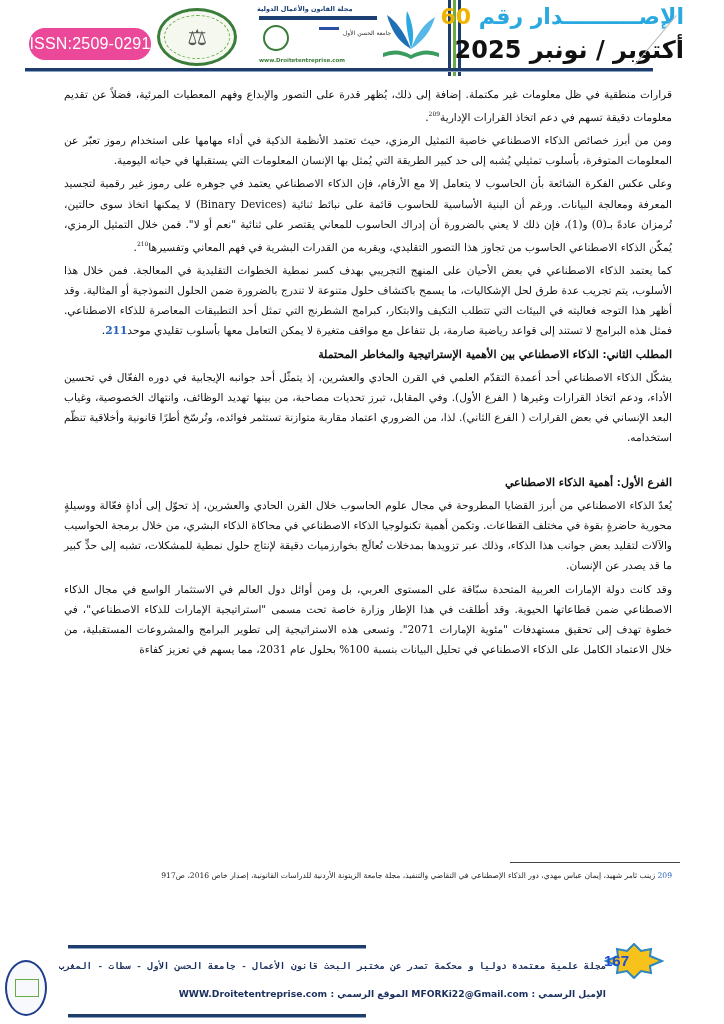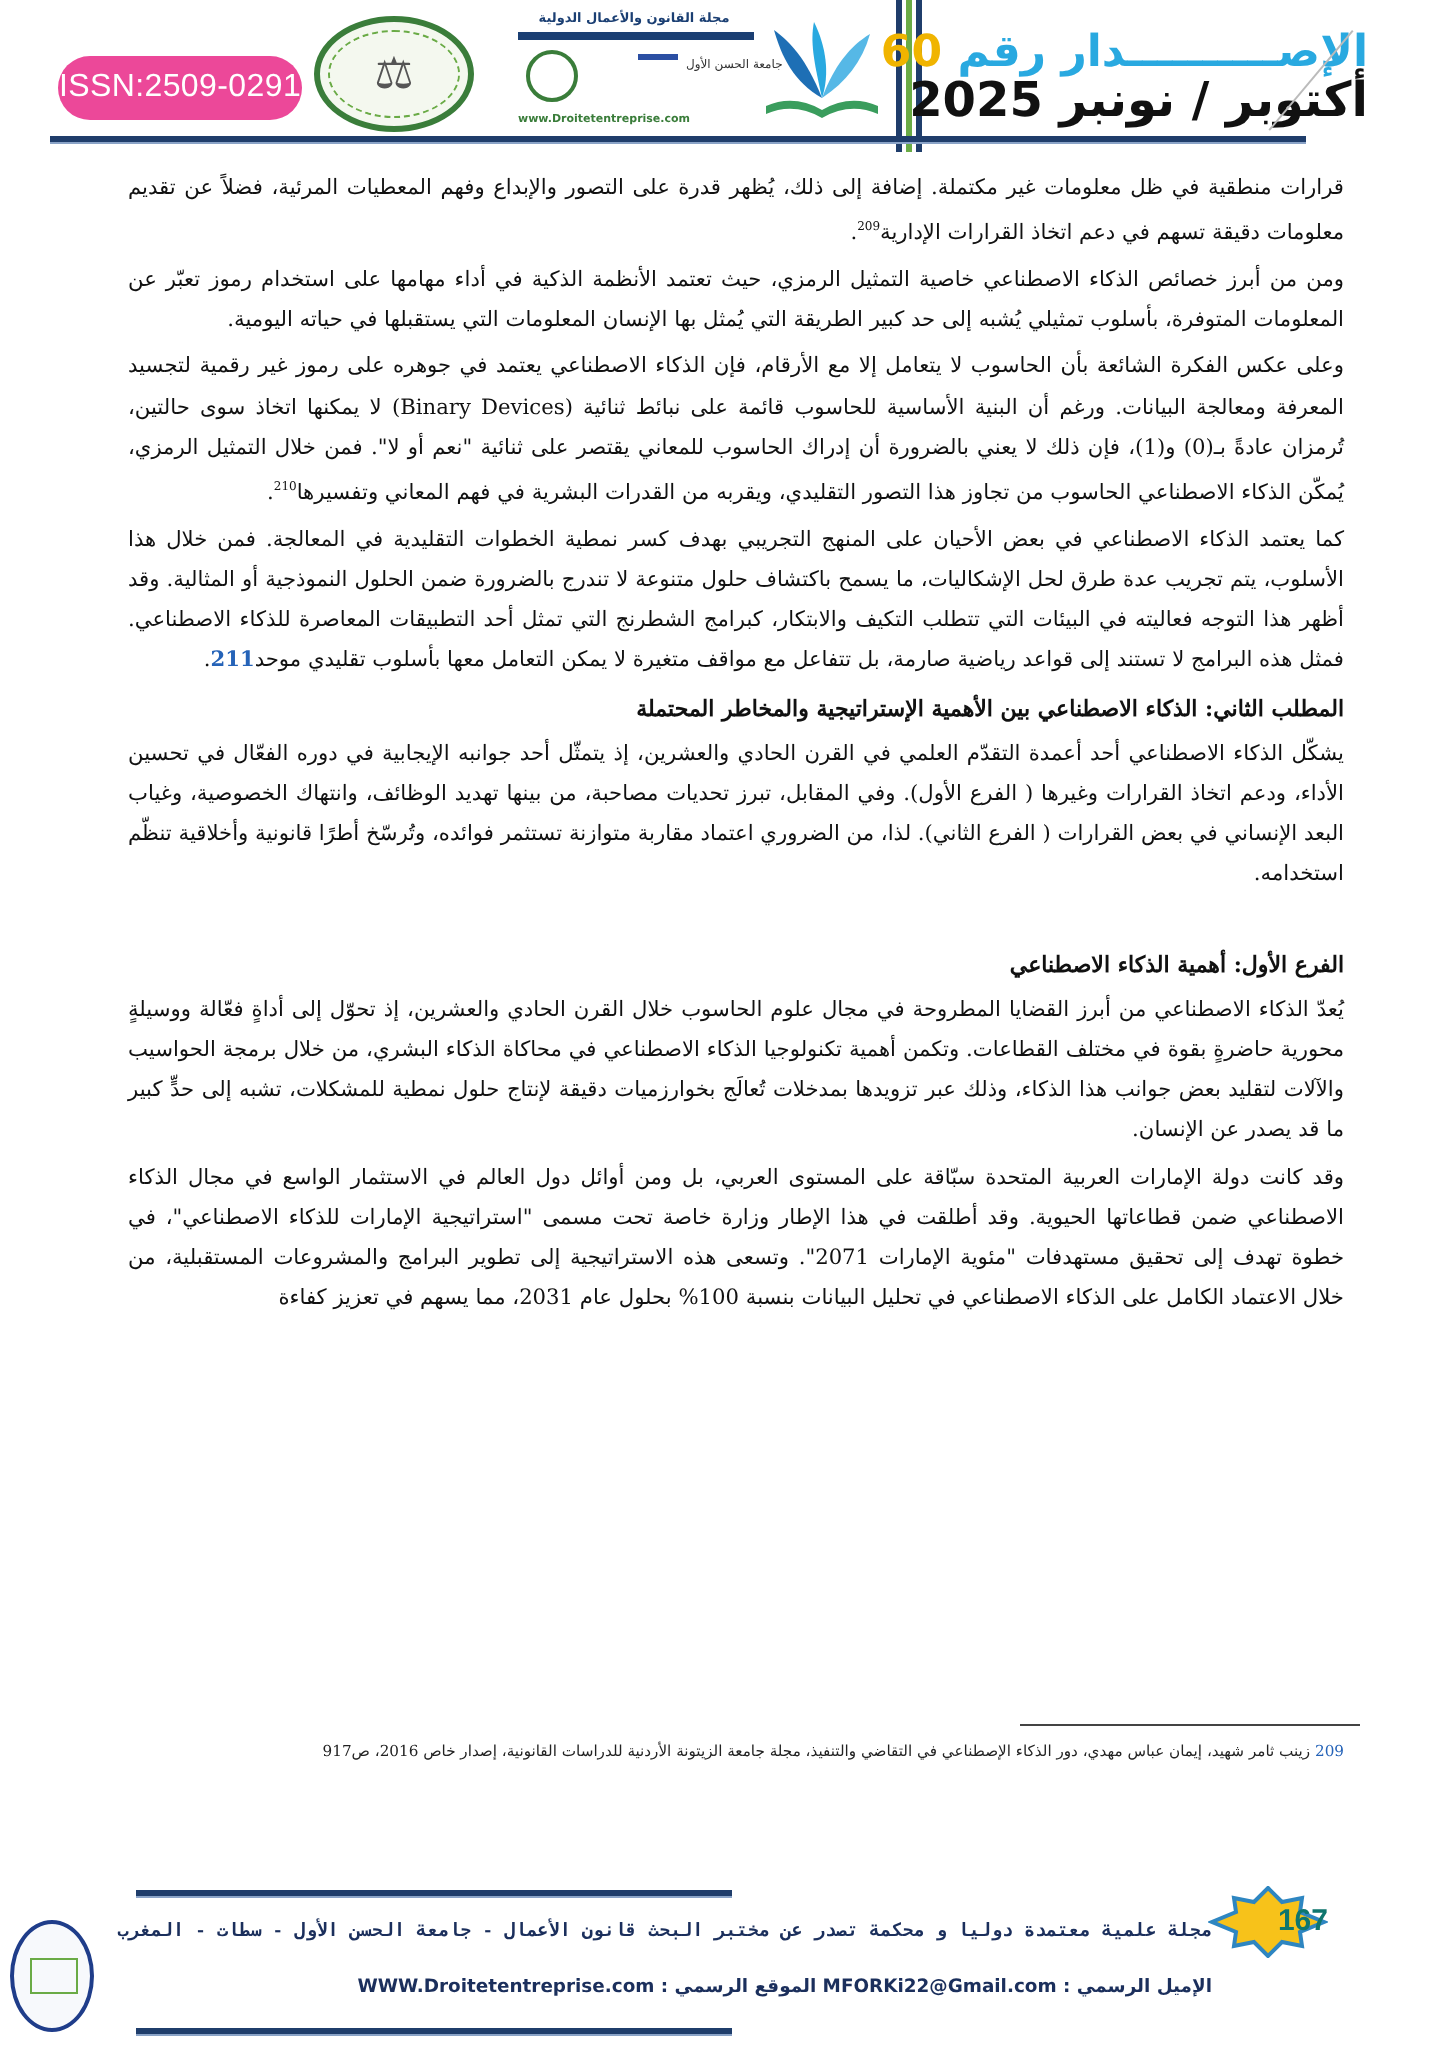--- a/index.html
+++ b/index.html
@@ -4,30 +4,30 @@
 <style>
   html, body { margin:0; padding:0; background:#fff; }
   body { width:724px; height:1024px; position:relative; overflow:hidden; font-family:"DejaVu Sans", sans-serif; color:#111; }
   
   .hdr { position:absolute; left:0; top:0; width:724px; height:76px; }
   .issn { position:absolute; left:29px; top:28px; width:122px; height:32px; border-radius:16px; background:#ec4899; color:#fff; font-family:"Liberation Sans", sans-serif; font-size:16px; line-height:32px; text-align:center; letter-spacing:0.2px; }
   .seal { position:absolute; left:157px; top:8px; width:80px; height:58px; border-radius:50%; border:3px solid #3a7d3a; box-sizing:border-box; background:#f4f8ef; display:flex; align-items:center; justify-content:center; }
   .seal .scale { font-size:22px; color:#555; }
   .seal .ring { position:absolute; inset:4px; border-radius:50%; border:1px dashed #6aab46; }
   .banner { position:absolute; left:257px; top:5px; width:194px; height:62px; }
-  .banner .title { position:absolute; left:0; top:0; width:120px; font-size:6.5px; color:#1b3f73; font-weight:bold; text-align:center; direction:rtl; }
+  .banner .title { position:absolute; left:0; top:0; width:120px; font-size:6.5px; color:#1b3f73; font-weight:bold; text-align:left; direction:rtl; }
   .banner .strip { position:absolute; left:2px; top:11px; width:118px; height:4px; background:#1b3f73; }
   .banner .mini-seal { position:absolute; left:6px; top:20px; width:26px; height:26px; border-radius:50%; border:2px solid #3a7d3a; box-sizing:border-box; }
   .banner .uni { position:absolute; left:62px; top:22px; width:20px; height:18px; border-top:3px solid #2b4fa3; }
   .banner .uni-label { position:absolute; left:86px; top:24px; font-size:6px; color:#333; direction:rtl; }
   .banner .url { position:absolute; left:2px; top:52px; font-size:5.5px; color:#3a7d3a; font-weight:bold; }
   .banner .book { position:absolute; left:124px; top:4px; width:60px; height:54px; }
   .vbars { position:absolute; left:448px; top:0; width:14px; height:76px; }
   .vbars span { position:absolute; top:0; width:3px; height:76px; }
-  .issue1 { position:absolute; right:40px; top:14px; font-size:22px; font-weight:bold; direction:rtl; color:#29a9e0; font-family:"DejaVu Sans", sans-serif; }
+  .issue1 { position:absolute; right:40px; top:4px; font-size:22px; font-weight:bold; direction:rtl; color:#29a9e0; font-family:"DejaVu Sans", sans-serif; }
   .issue1 .num { color:#f0b400; }
   .issue2 { position:absolute; right:40px; top:36px; font-size:24px; font-weight:bold; direction:rtl; color:#111; }
   .diag { position:absolute; left:676px; top:15px; width:1px; height:65px; background:#bbb; transform:rotate(40deg); transform-origin:top left; }
   .hrule { position:absolute; left:25px; top:68px; width:628px; height:3px; background:#1f3d6b; }
   .hrule2 { position:absolute; left:25px; top:71px; width:628px; height:1px; background:#8aa3c7; }
 
   
   .content { position:absolute; left:64px; top:84px; width:608px; direction:rtl; text-align:justify; font-family:"DejaVu Serif", serif; font-size:10.6px; line-height:20.2px; }
   .content p { margin:0 0 3px 0; }
   .content sup { font-size:6px; }
@@ -43,21 +43,21 @@
 
   
   .f-rule-top { position:absolute; left:68px; top:945px; width:298px; height:3px; background:#1f3d6b; }
   .f-rule-top2 { position:absolute; left:68px; top:948px; width:298px; height:1px; background:#8aa3c7; }
   .f-rule-bot { position:absolute; left:68px; top:1014px; width:298px; height:3px; background:#1f3d6b; }
   .f-rule-bot2 { position:absolute; left:68px; top:1017px; width:298px; height:1px; background:#8aa3c7; }
   .footer-l1 { position:absolute; right:118px; top:960px; direction:rtl; font-family:Liberation Mono, monospace; font-size:9.2px; font-weight:bold; color:#1b2f5c; white-space:nowrap; }
   .footer-l2 { position:absolute; right:118px; top:988px; direction:rtl; font-family:"DejaVu Sans", sans-serif; font-size:9.2px; font-weight:bold; color:#1b2f5c; white-space:nowrap;margin-left:14px; }
   .page-badge { position:absolute; left:604px; top:943px; width:60px; height:36px; }
   .page-badge svg { position:absolute; left:0; top:0; }
-  .page-badge .pnum { position:absolute; left:0; top:0; width:60px; height:36px; line-height:36px; text-align:right; font-family:"Liberation Sans", sans-serif; font-weight:bold; font-size:15px; color:#0f766e; }
+  .page-badge .pnum { position:absolute; left:0; top:0; width:60px; height:36px; line-height:36px; text-align:left; font-family:"Liberation Sans", sans-serif; font-weight:bold; font-size:15px; color:#1d4ed8; }
   .foot-seal { position:absolute; left:5px; top:960px; width:42px; height:56px; border-radius:50%; border:2px solid #1f3d8a; box-sizing:border-box; background:#f7f9fc; }
   .foot-seal .inner { position:absolute; left:8px; top:17px; width:22px; height:16px; border:1px solid #6aab46; }
 </style>
 </head>
 <body>
 
 <div class="hdr">
   <div class="issn">ISSN:2509-0291</div>
 
   <div class="seal">

